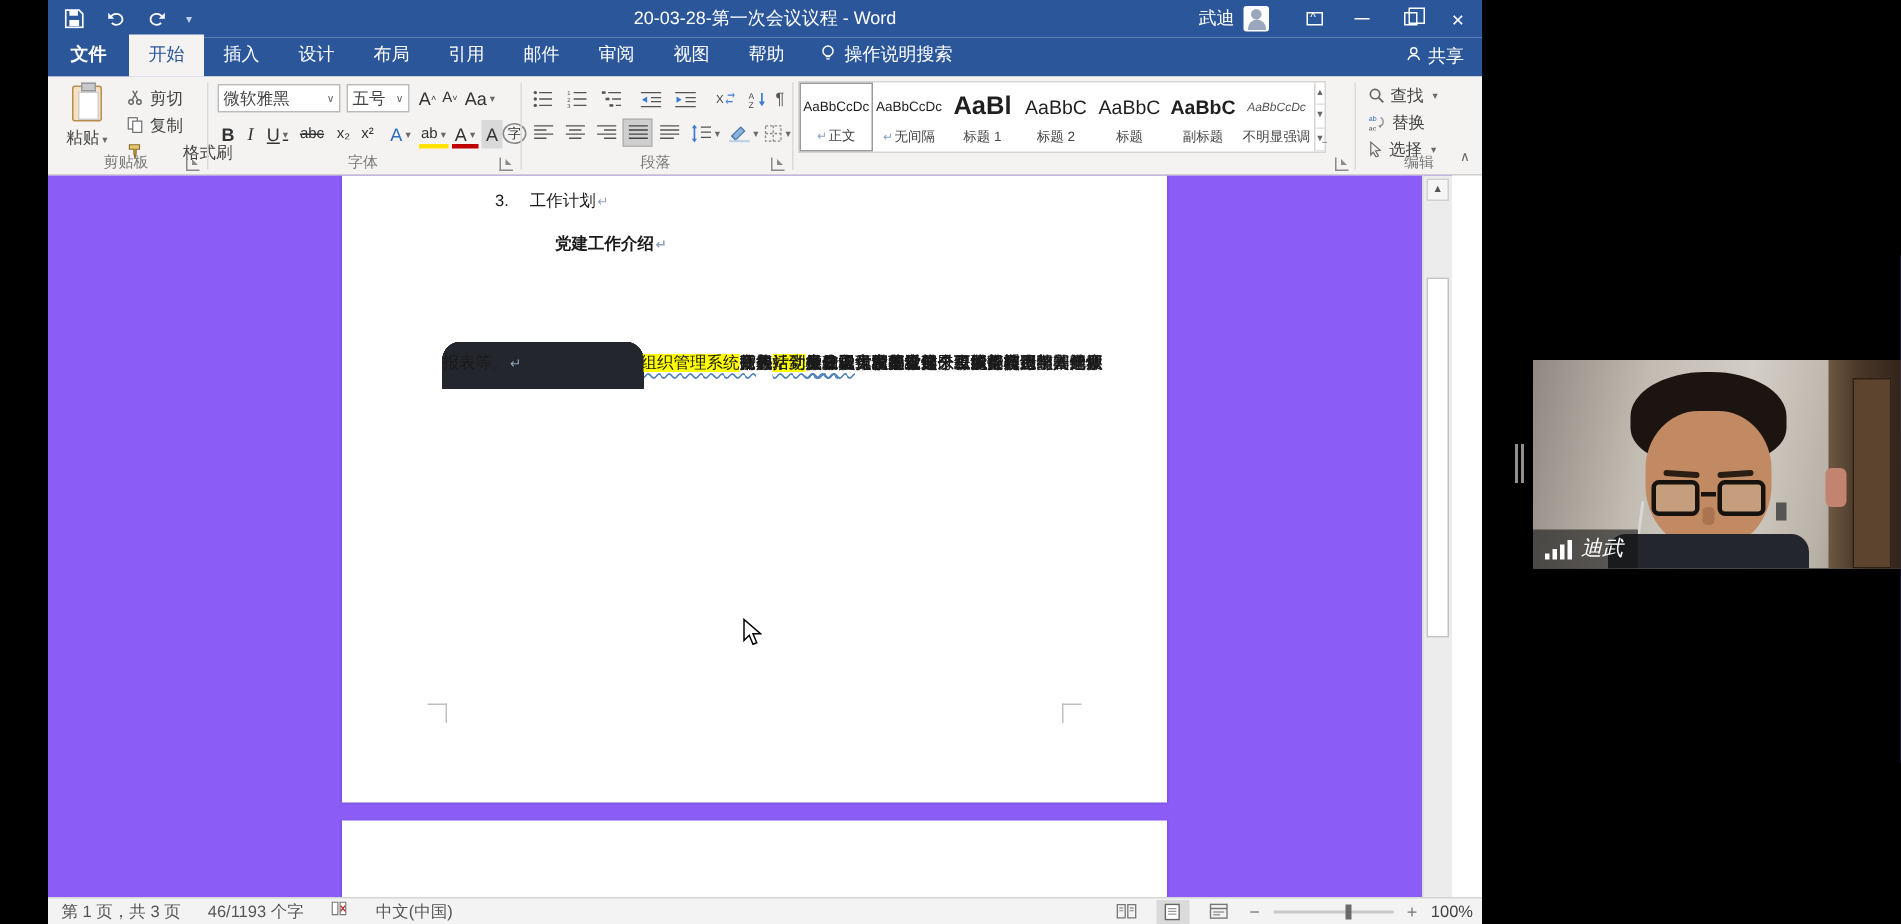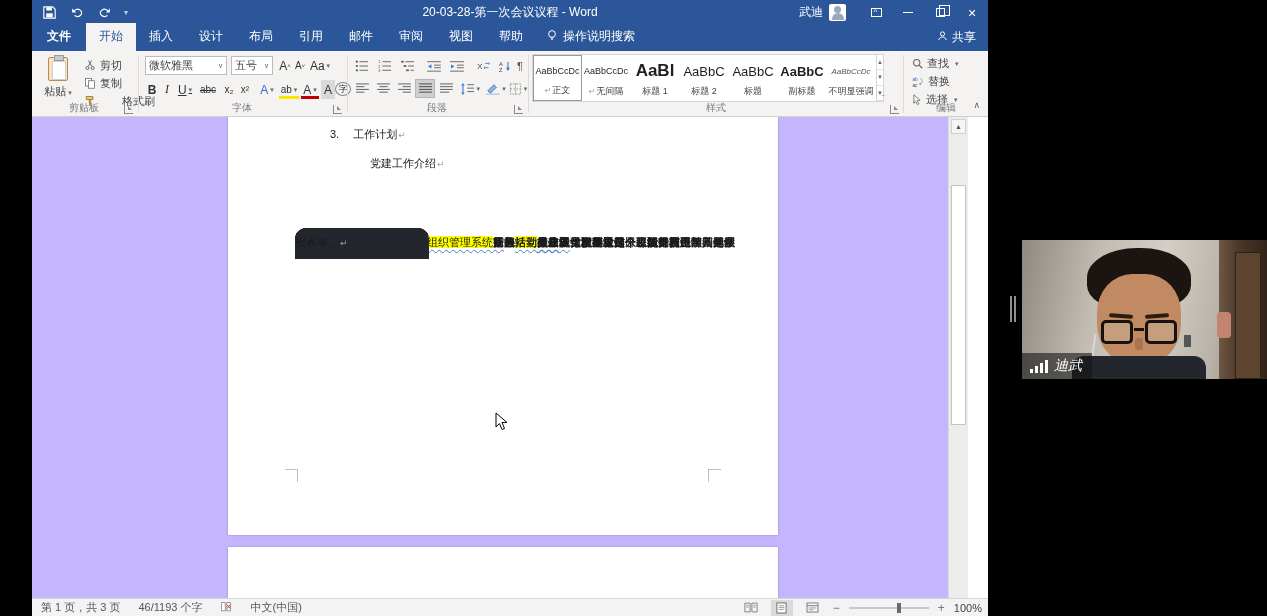--- a/index.html
+++ b/index.html
@@ -76,28 +76,28 @@
   .sc-pmark { color:#8aa0c0; font-size:8px; margin-right:1px; }
   .styles-scroll { width:13px; border-left:1px solid #d8d6d4; display:flex; flex-direction:column; }
   .styles-scroll div { flex:1; display:flex; align-items:center; justify-content:center; font-size:6px; color:#666; border-bottom:1px solid #e4e2e0; }
 
   
   .ed-row { position:absolute; left:8px; display:flex; align-items:center; gap:4px; height:17px; white-space:nowrap; }
 
   .ribbon-collapse { position:absolute; right:8px; bottom:6px; font-size:9px; color:#666; }
 
   
-  .docarea { position:absolute; left:0; top:117px; width:936px; height:481px; background:#c4b5fd; overflow:hidden; }
+  .docarea { position:absolute; left:0; top:117px; width:936px; height:481px; background:#8b5cf6; overflow:hidden; }
   .page { position:absolute; left:196px; width:550px; background:#fff; box-shadow:0 0 2px rgba(0,0,0,.25); }
   .page1 { top:0; height:418px; }
   .page2 { top:430px; height:51px; }
   .doc-text { position:absolute; left:59px; top:3px; width:440px; font-size:11px; color:#1a1a1a; letter-spacing:0; }
   .doc-line { height:29px; line-height:29px; white-space:nowrap; }
   .doc-line.list { padding-left:43px; }
-  .doc-line.sub  { padding-left:83px; }
+  .doc-line.sub  { padding-left:83px;font-weight:bold; }
   .seg-hl { background:#ffff00; }
   .seg-u { text-decoration:underline; text-decoration-style:wavy; text-decoration-color:#4a7ebb; text-decoration-thickness:1px; text-underline-offset:3px; }
   .pmark { color:#90a4bd; font-size:9px; margin-left:1px; }
   .crop { position:absolute; width:13px; height:13px; }
   .crop.bl { left:57px; top:352px; border-top:1px solid #bfbfbf; border-right:1px solid #bfbfbf; }
   .crop.br { left:480px; top:352px; border-top:1px solid #bfbfbf; border-left:1px solid #bfbfbf; }
 
   
   .vscroll { position:absolute; right:0; top:0; width:20px; height:481px; background:#ececec; border-left:1px solid #dcdcdc; }
   .vs-up { position:absolute; top:2px; left:2px; width:15px; height:15px; background:#f5f5f5; border:1px solid #d0d0d0; display:flex; align-items:center; justify-content:center; font-size:7px; color:#555; }
@@ -440,21 +440,20 @@
                 <div class="sc-preview" style="font-size: 8px; font-style: italic; color: rgb(85, 85, 85);">AaBbCcDc</div>
                 <div class="sc-label">不明显强调</div>
               </div>
             </div>
           <div class="styles-scroll">
             <div>▲</div>
             <div>▼</div>
             <div>▼̲</div>
           </div>
         </div>
-        <div class="glabel">样式</div>
         <span class="launcher"></span>
       </div>
       <div class="gsep" style="left:871px;"></div>
 
       <div class="rgroup" style="left:872px;width:84px;">
         <div class="ed-row" style="top:4px;">
           <svg width="11" height="11" viewBox="0 0 14 14">
               <circle cx="6" cy="6" r="4" fill="none" stroke="#666" stroke-width="1.4"></circle>
               <path d="M9 9l4 4" stroke="#666" stroke-width="1.6"></path>
             </svg>

